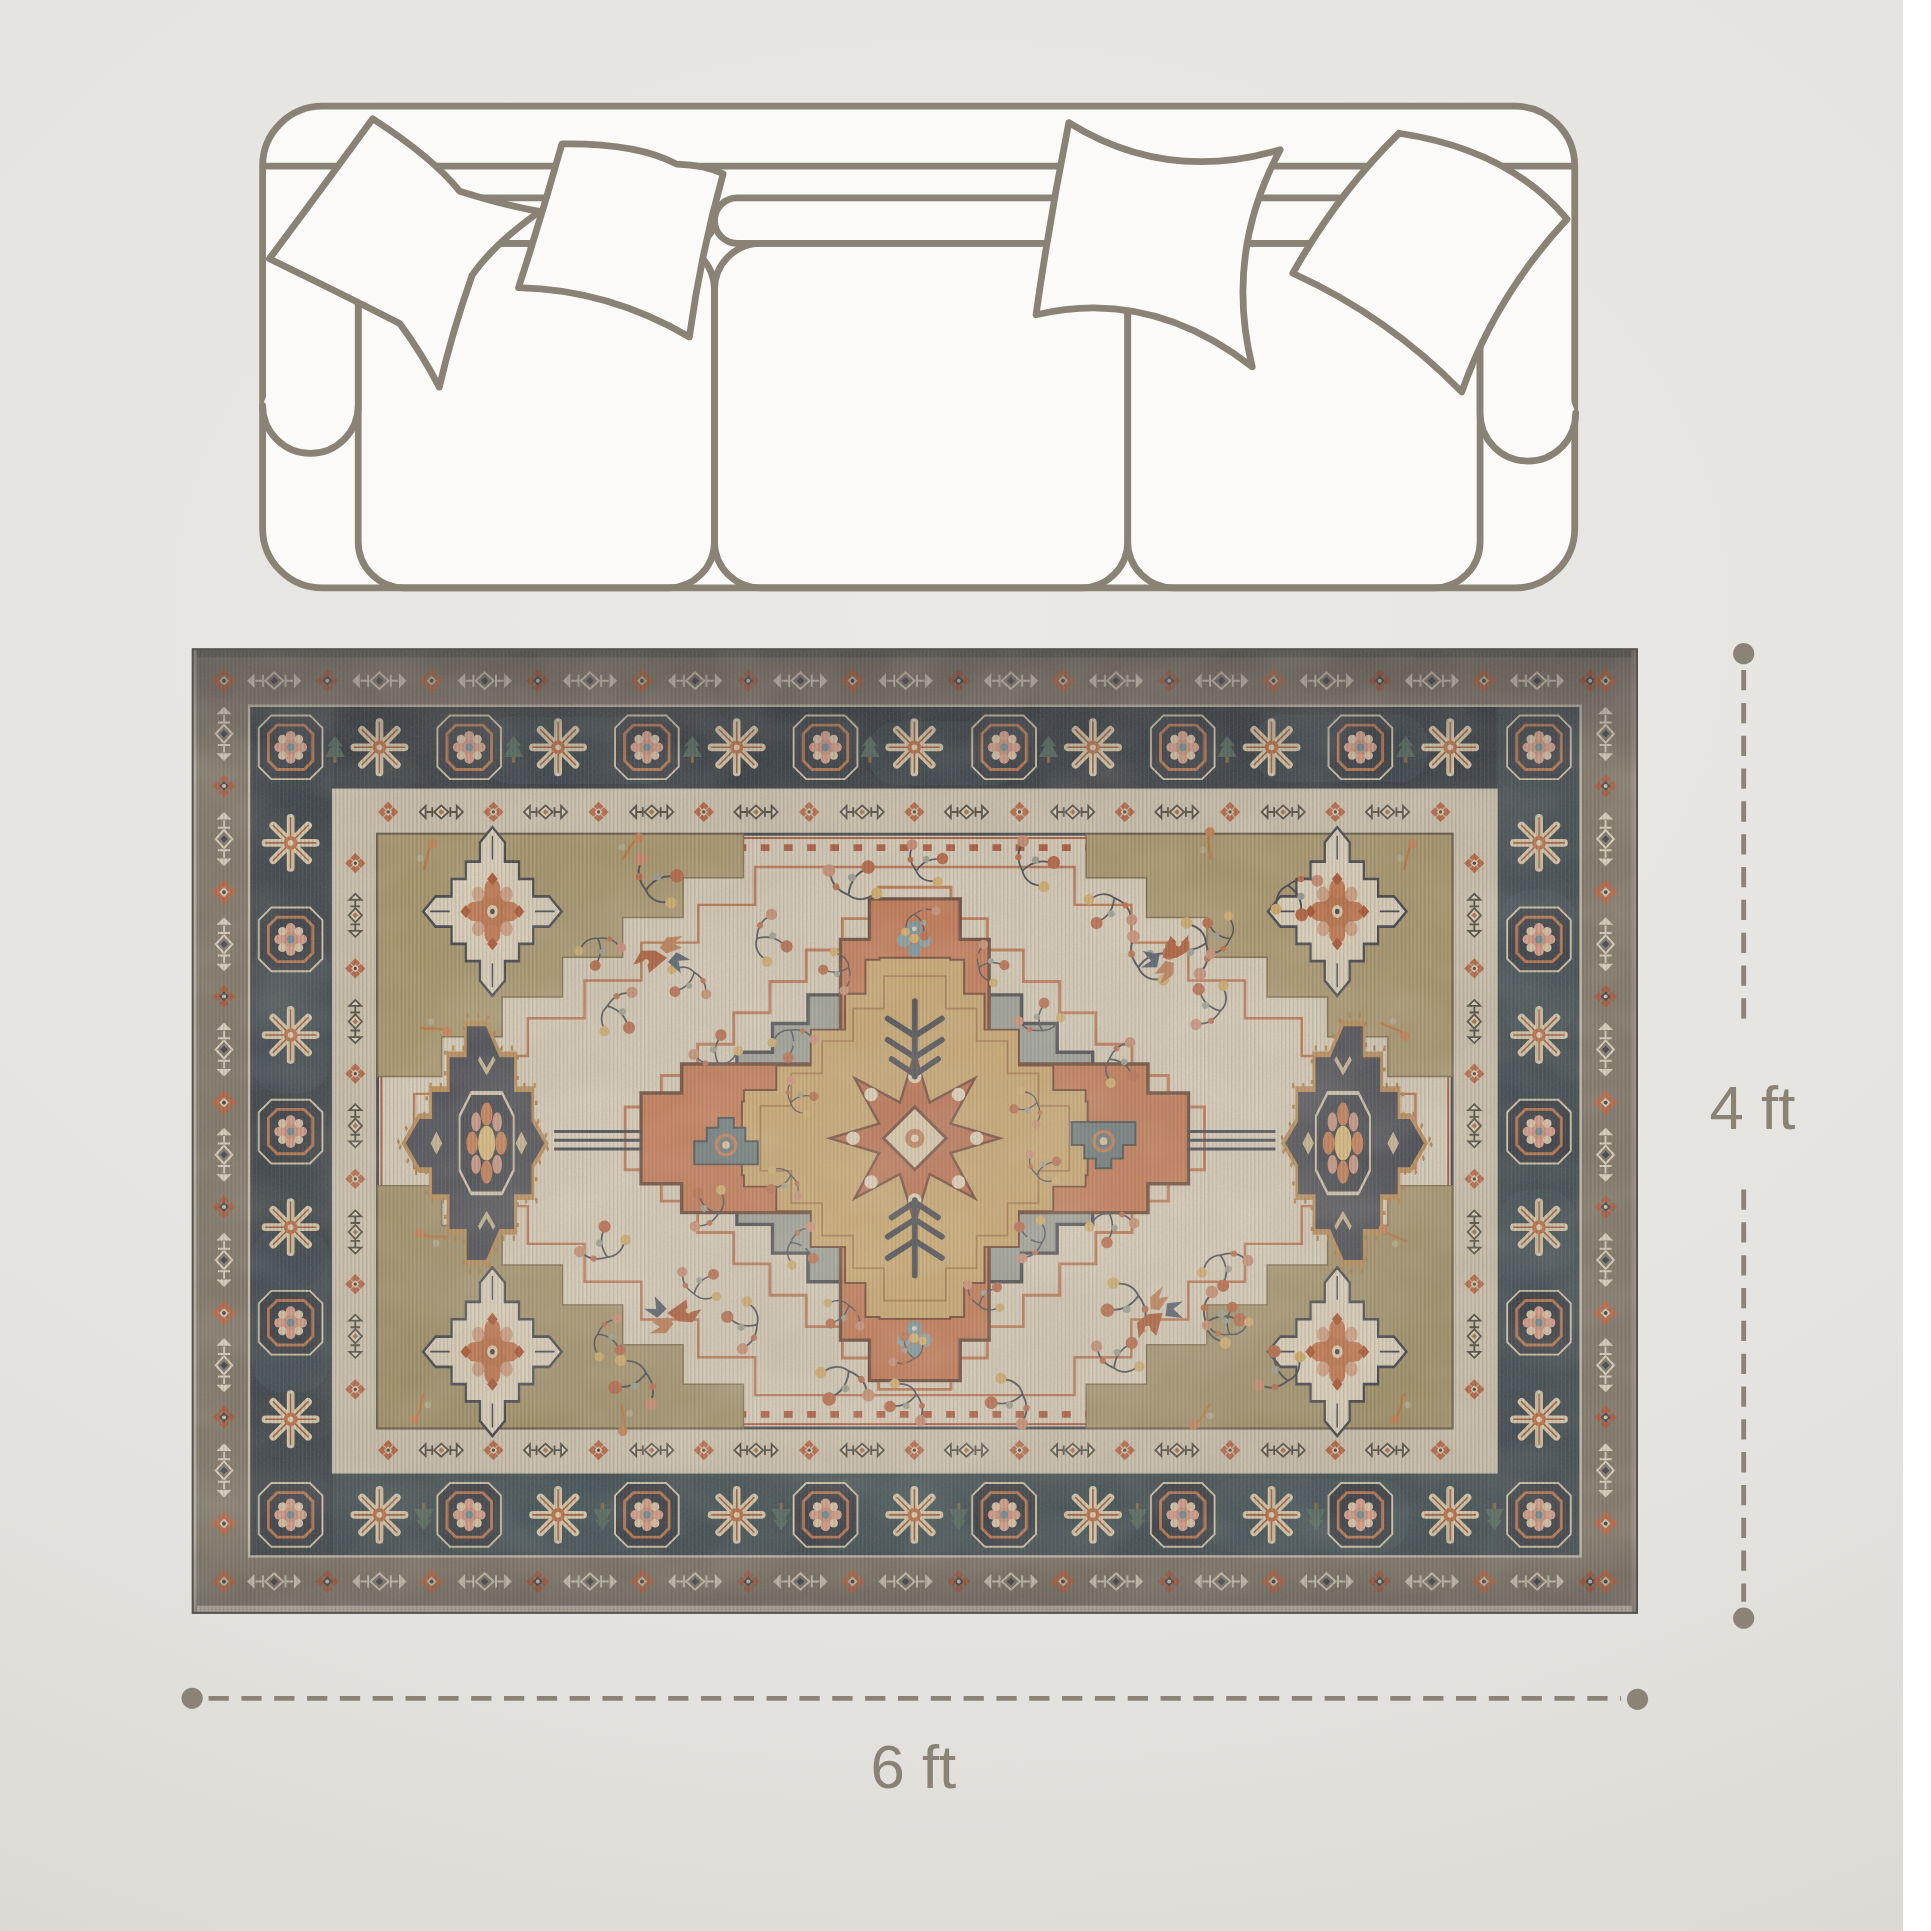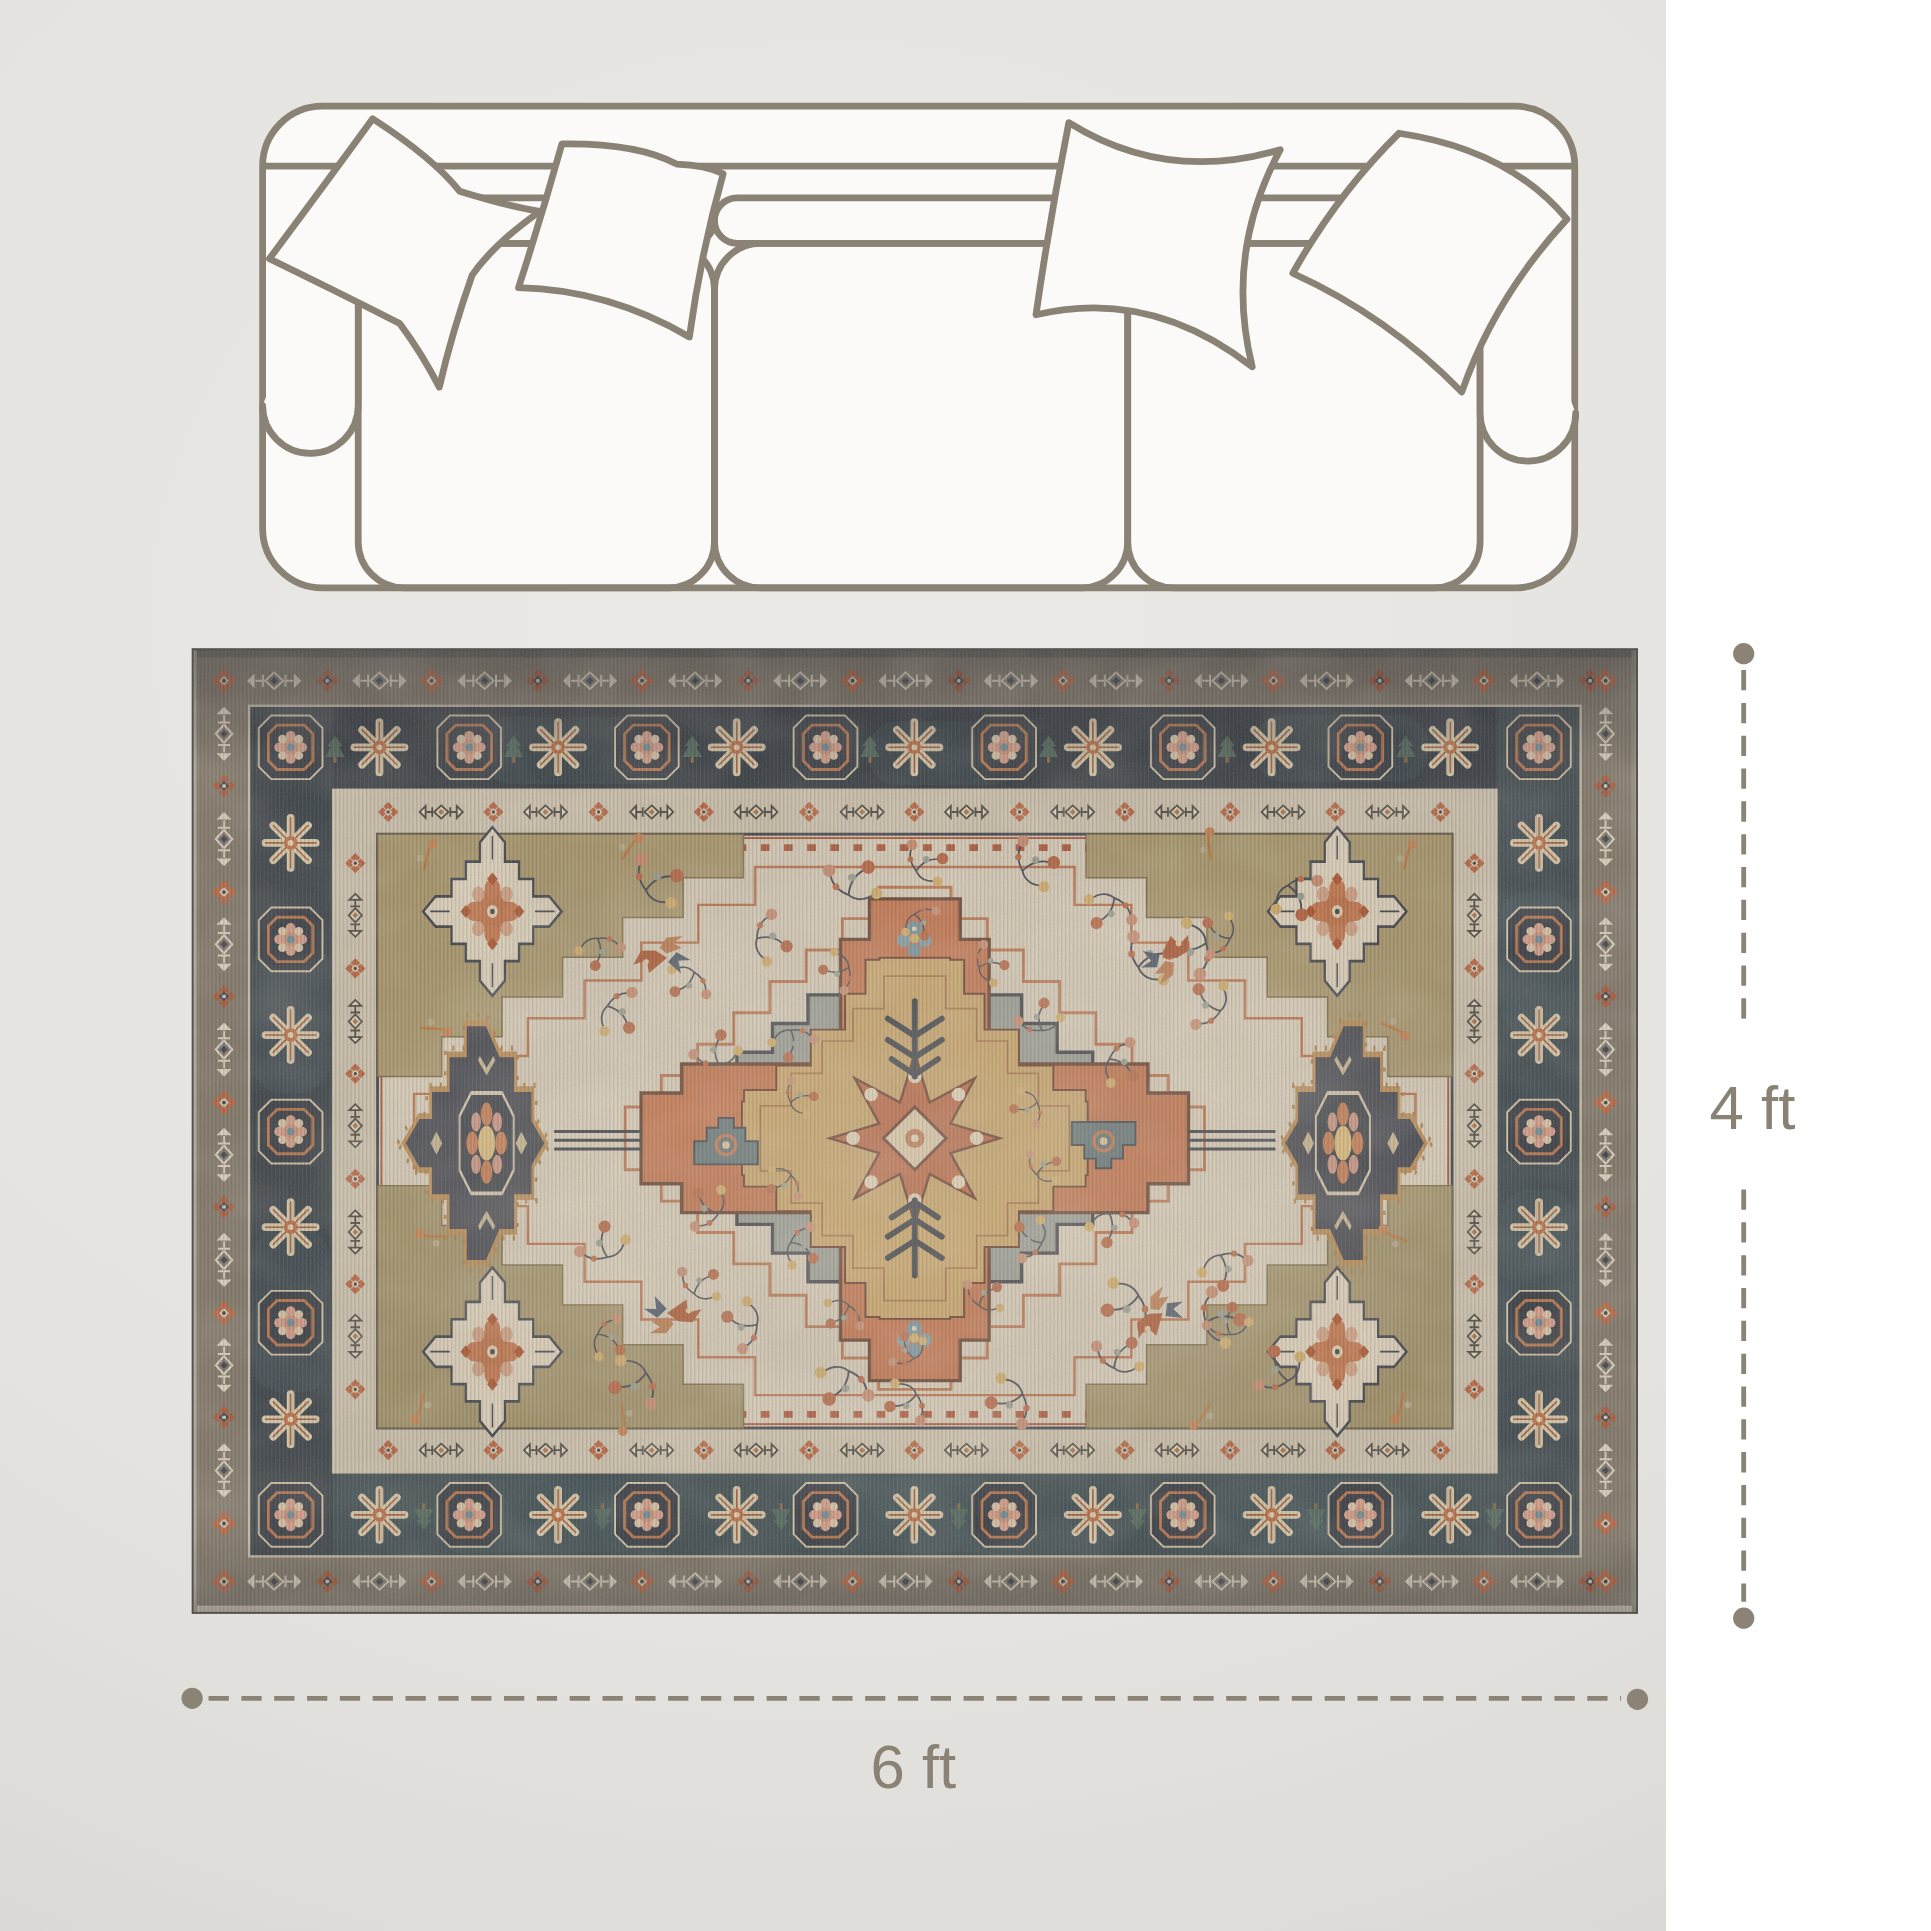--- a/index.html
+++ b/index.html
@@ -1,16 +1,16 @@
 <!DOCTYPE html>
 <html><head><meta charset="utf-8">
 <style>
 html,body{margin:0;padding:0;}
 body{width:1931px;height:1931px;overflow:hidden;font-family:"Liberation Sans",sans-serif;}
-.page{position:relative;width:1666px;height:1931px;
+.page{position:relative;width:1903px;height:1931px;
 background:radial-gradient(130% 95% at 50% 32%, #ebe9e6 0%, #e5e3df 55%, #d6d3cf 100%);}
 svg{position:absolute;left:0;top:0;}
 </style></head><body>
 
 <div class="page">
 <svg width="1931" height="1931" viewBox="0 0 2000 2000">
 <defs>
 <linearGradient id="topshade" x1="0" y1="0" x2="0" y2="1">
  <stop offset="0" stop-color="#30333a" stop-opacity="0.45"></stop>
  <stop offset="1" stop-color="#30333a" stop-opacity="0"></stop>

